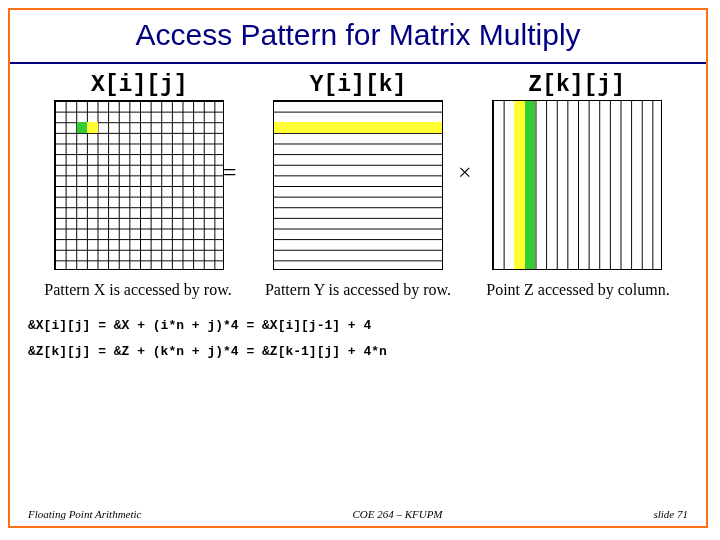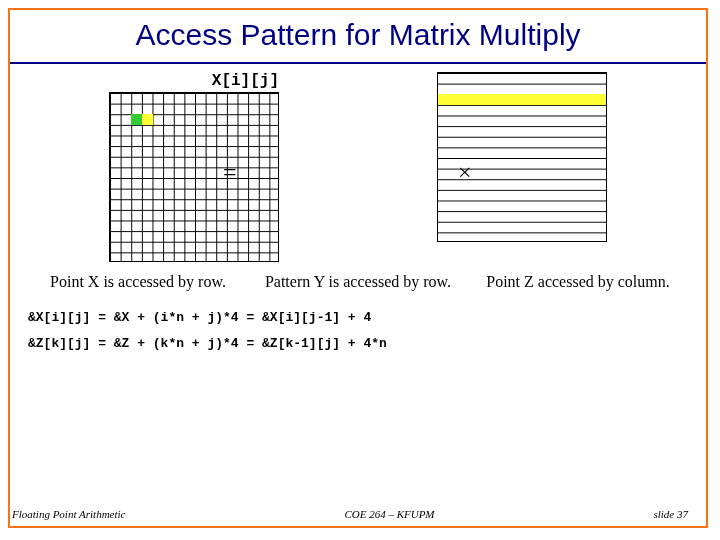--- a/index.html
+++ b/index.html
@@ -32,22 +32,22 @@
   }
   .matrices {
     display: flex;
     justify-content: space-around;
     padding: 8px 20px 4px;
     position: relative;
   }
   .mlabel {
     font-family: "Courier New", monospace;
     font-weight: bold;
-    font-size: 16px;
-    text-align: right;
+    font-size: 23px;
+    text-align: center;
     margin-bottom: 2px;
   }
   .matbox {
     width: 170px;
     text-align: center;
   }
   .grid {
     border: 1px solid #000;
     width: 170px;
     height: 170px;
@@ -123,21 +123,21 @@
     padding: 4px 18px;
     font-family: "Courier New", monospace;
     font-weight: bold;
     font-size: 13px;
     color: #000;
     line-height: 1.95;
   }
   .footer {
     position: absolute;
     bottom: 6px;
-    left: 2px;
+    left: 18px;
     right: 18px;
     display: flex;
     justify-content: space-between;
     align-items: flex-end;
     font-family: Georgia, serif;
     font-size: 11px;
     color: #000;
   }
   .footer .left { font-style: italic; }
   .footer .mid { font-style: italic; }
@@ -156,40 +156,48 @@
     <div class="matbox">
       <div class="mlabel">X[i][j]</div>
       <div class="grid gridX">
         <div class="cursor">
           <div class="green"></div>
         </div>
       </div>
     </div>
 
     <div class="matbox">
+      <div class="mlabel">Y[i][k]</div>
       <div class="grid gridY">
         <div class="hrow"></div>
       </div>
     </div>
 
+    <div class="matbox">
+      <div class="mlabel">Z[k][j]</div>
+      <div class="grid gridZ">
+        <div class="vcol"></div>
+        <div class="vcol2"></div>
+      </div>
+    </div>
 
     <div class="op eq">=</div>
     <div class="op times">×</div>
   </div>
 
   <div class="captions">
-    <div class="cap">Point X is accessed by row.</div>
+    <div class="cap">Pattern X is accessed by row.</div>
     <div class="cap">Pattern Y is accessed by row.</div>
     <div class="cap">Point Z accessed by column.</div>
   </div>
 
   <div class="formulas">
     <div>&amp;X[i][j] = &amp;X + (i*n + j)*4 = &amp;X[i][j-1] + 4</div>
     <div>&amp;Z[k][j] = &amp;Z + (k*n + j)*4 = &amp;Z[k-1][j] + 4*n</div>
   </div>
 
   <div class="footer">
     <span class="left">Floating Point Arithmetic</span>
     <span class="mid">COE 264 – KFUPM</span>
-    <span class="right">slide 37</span>
+    <span class="right">slide 71</span>
   </div>
 
 </div>
 
 </body></html>

